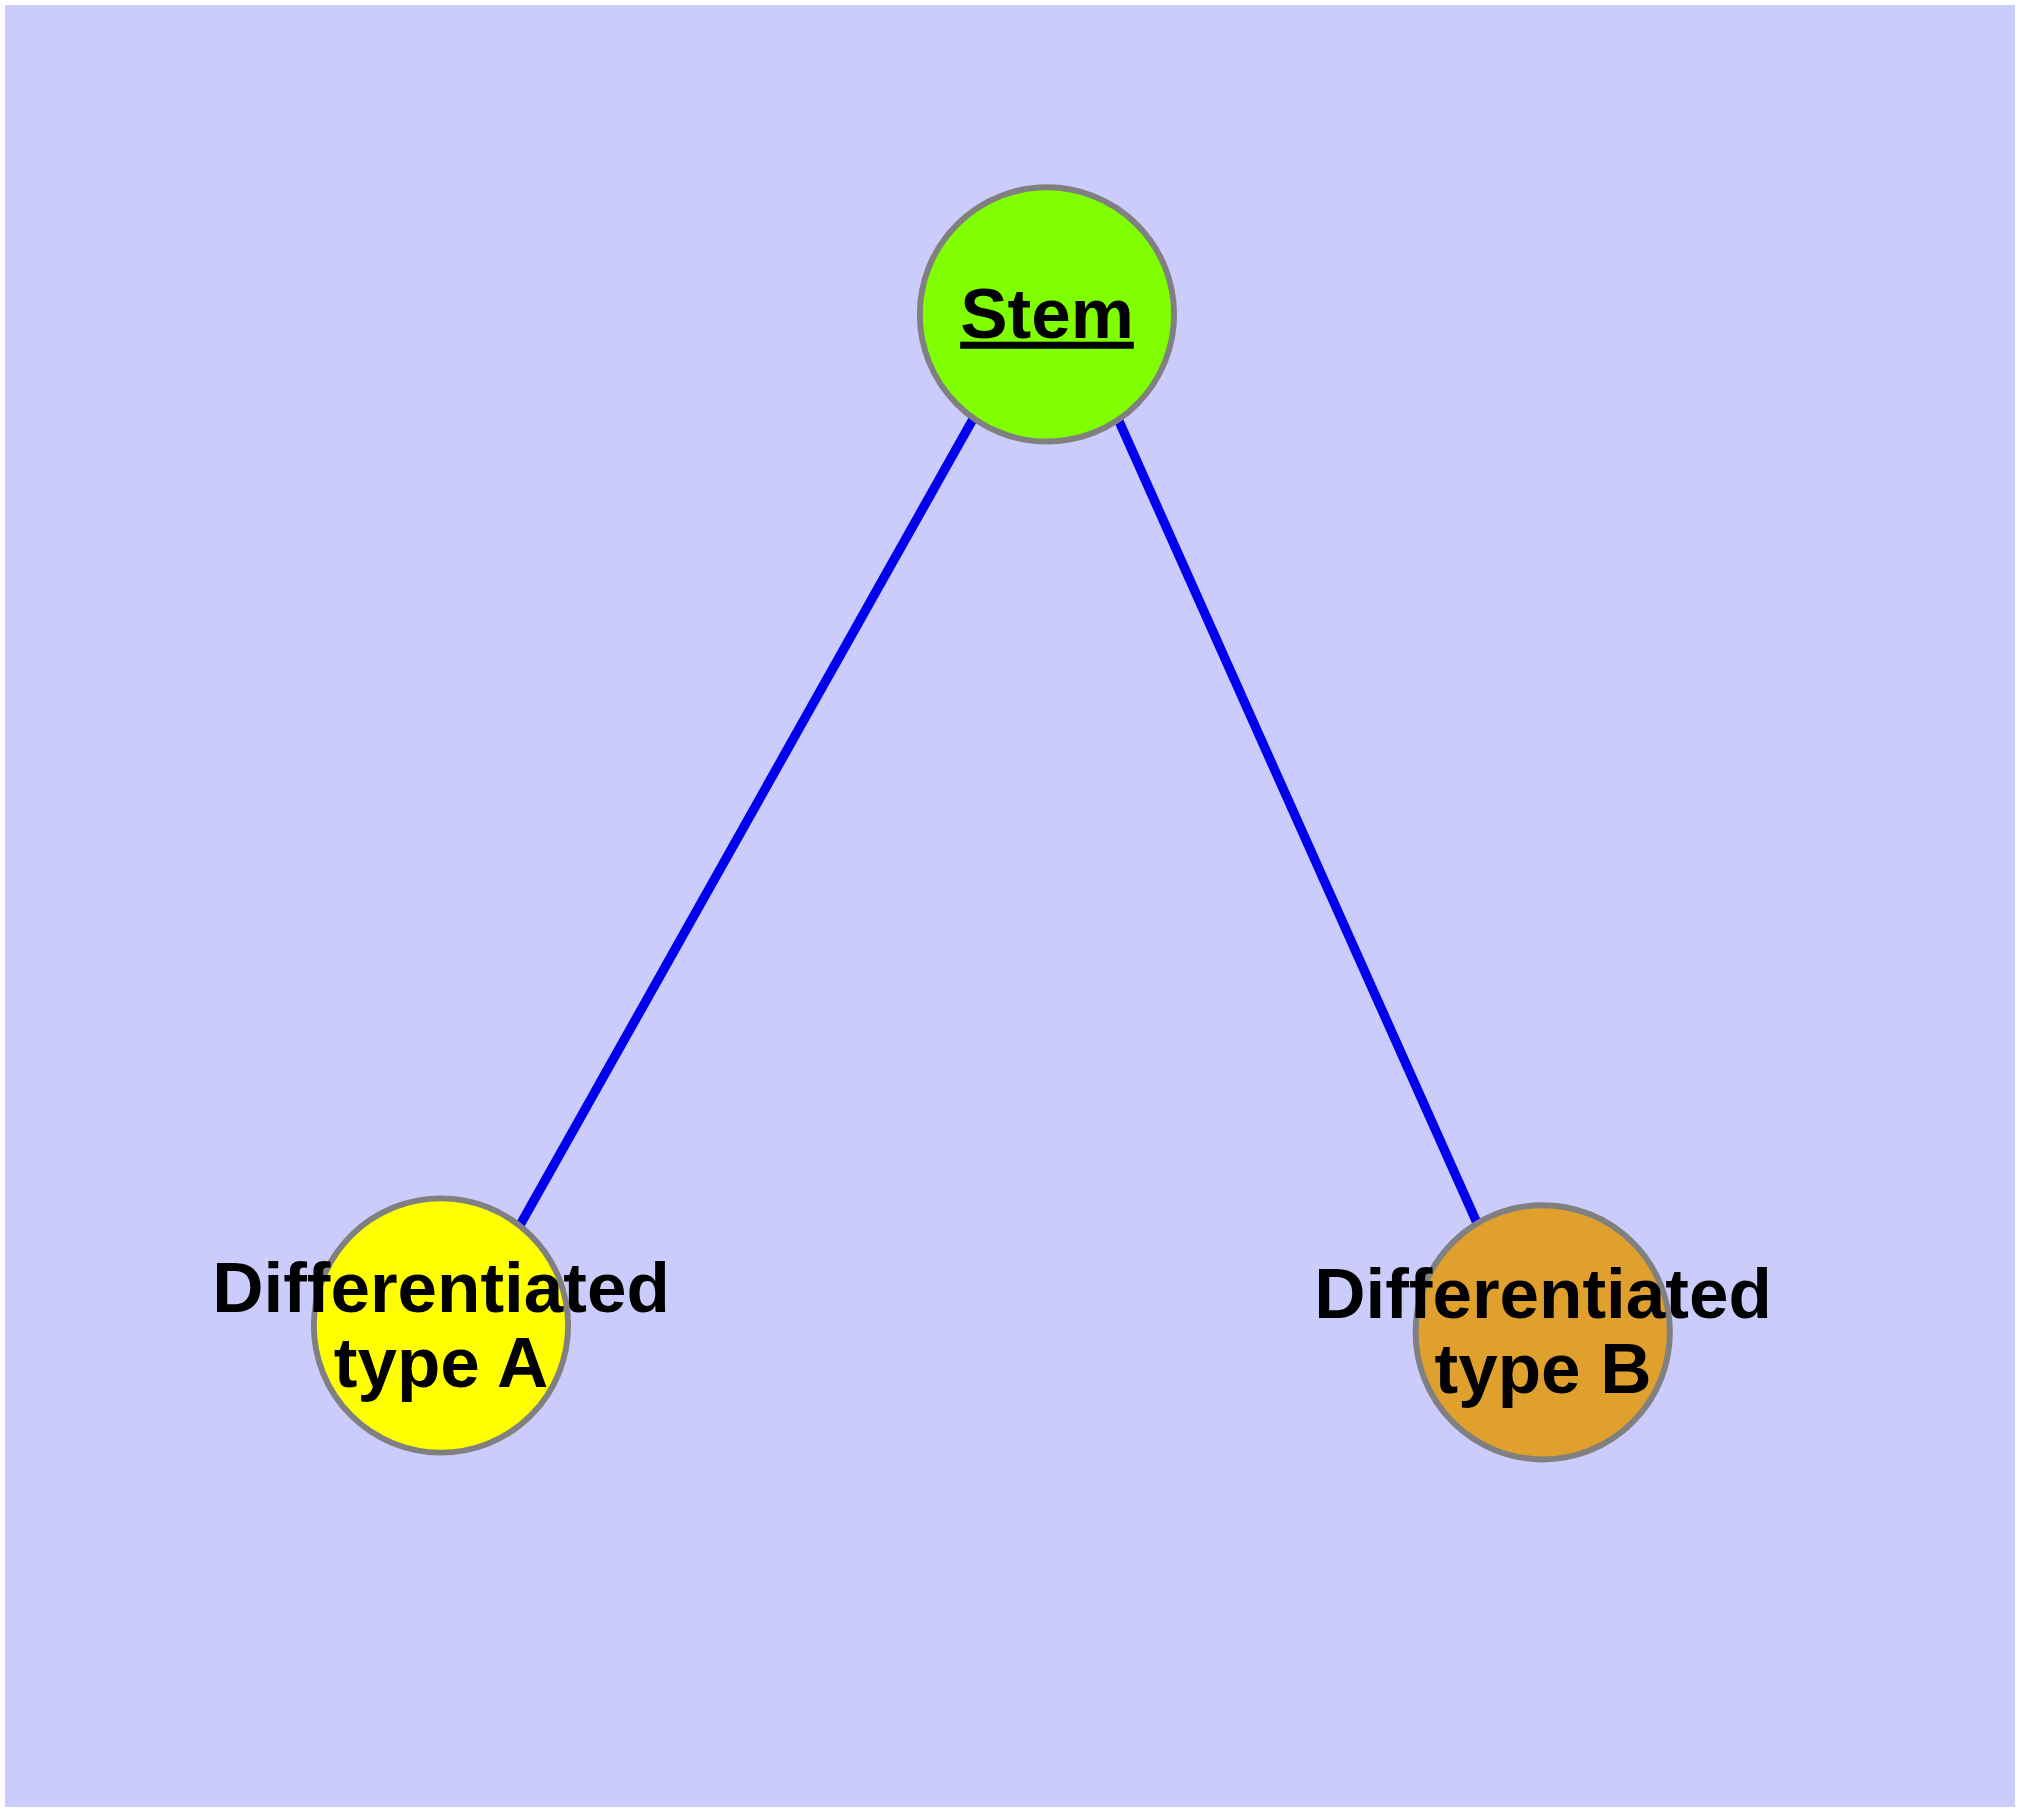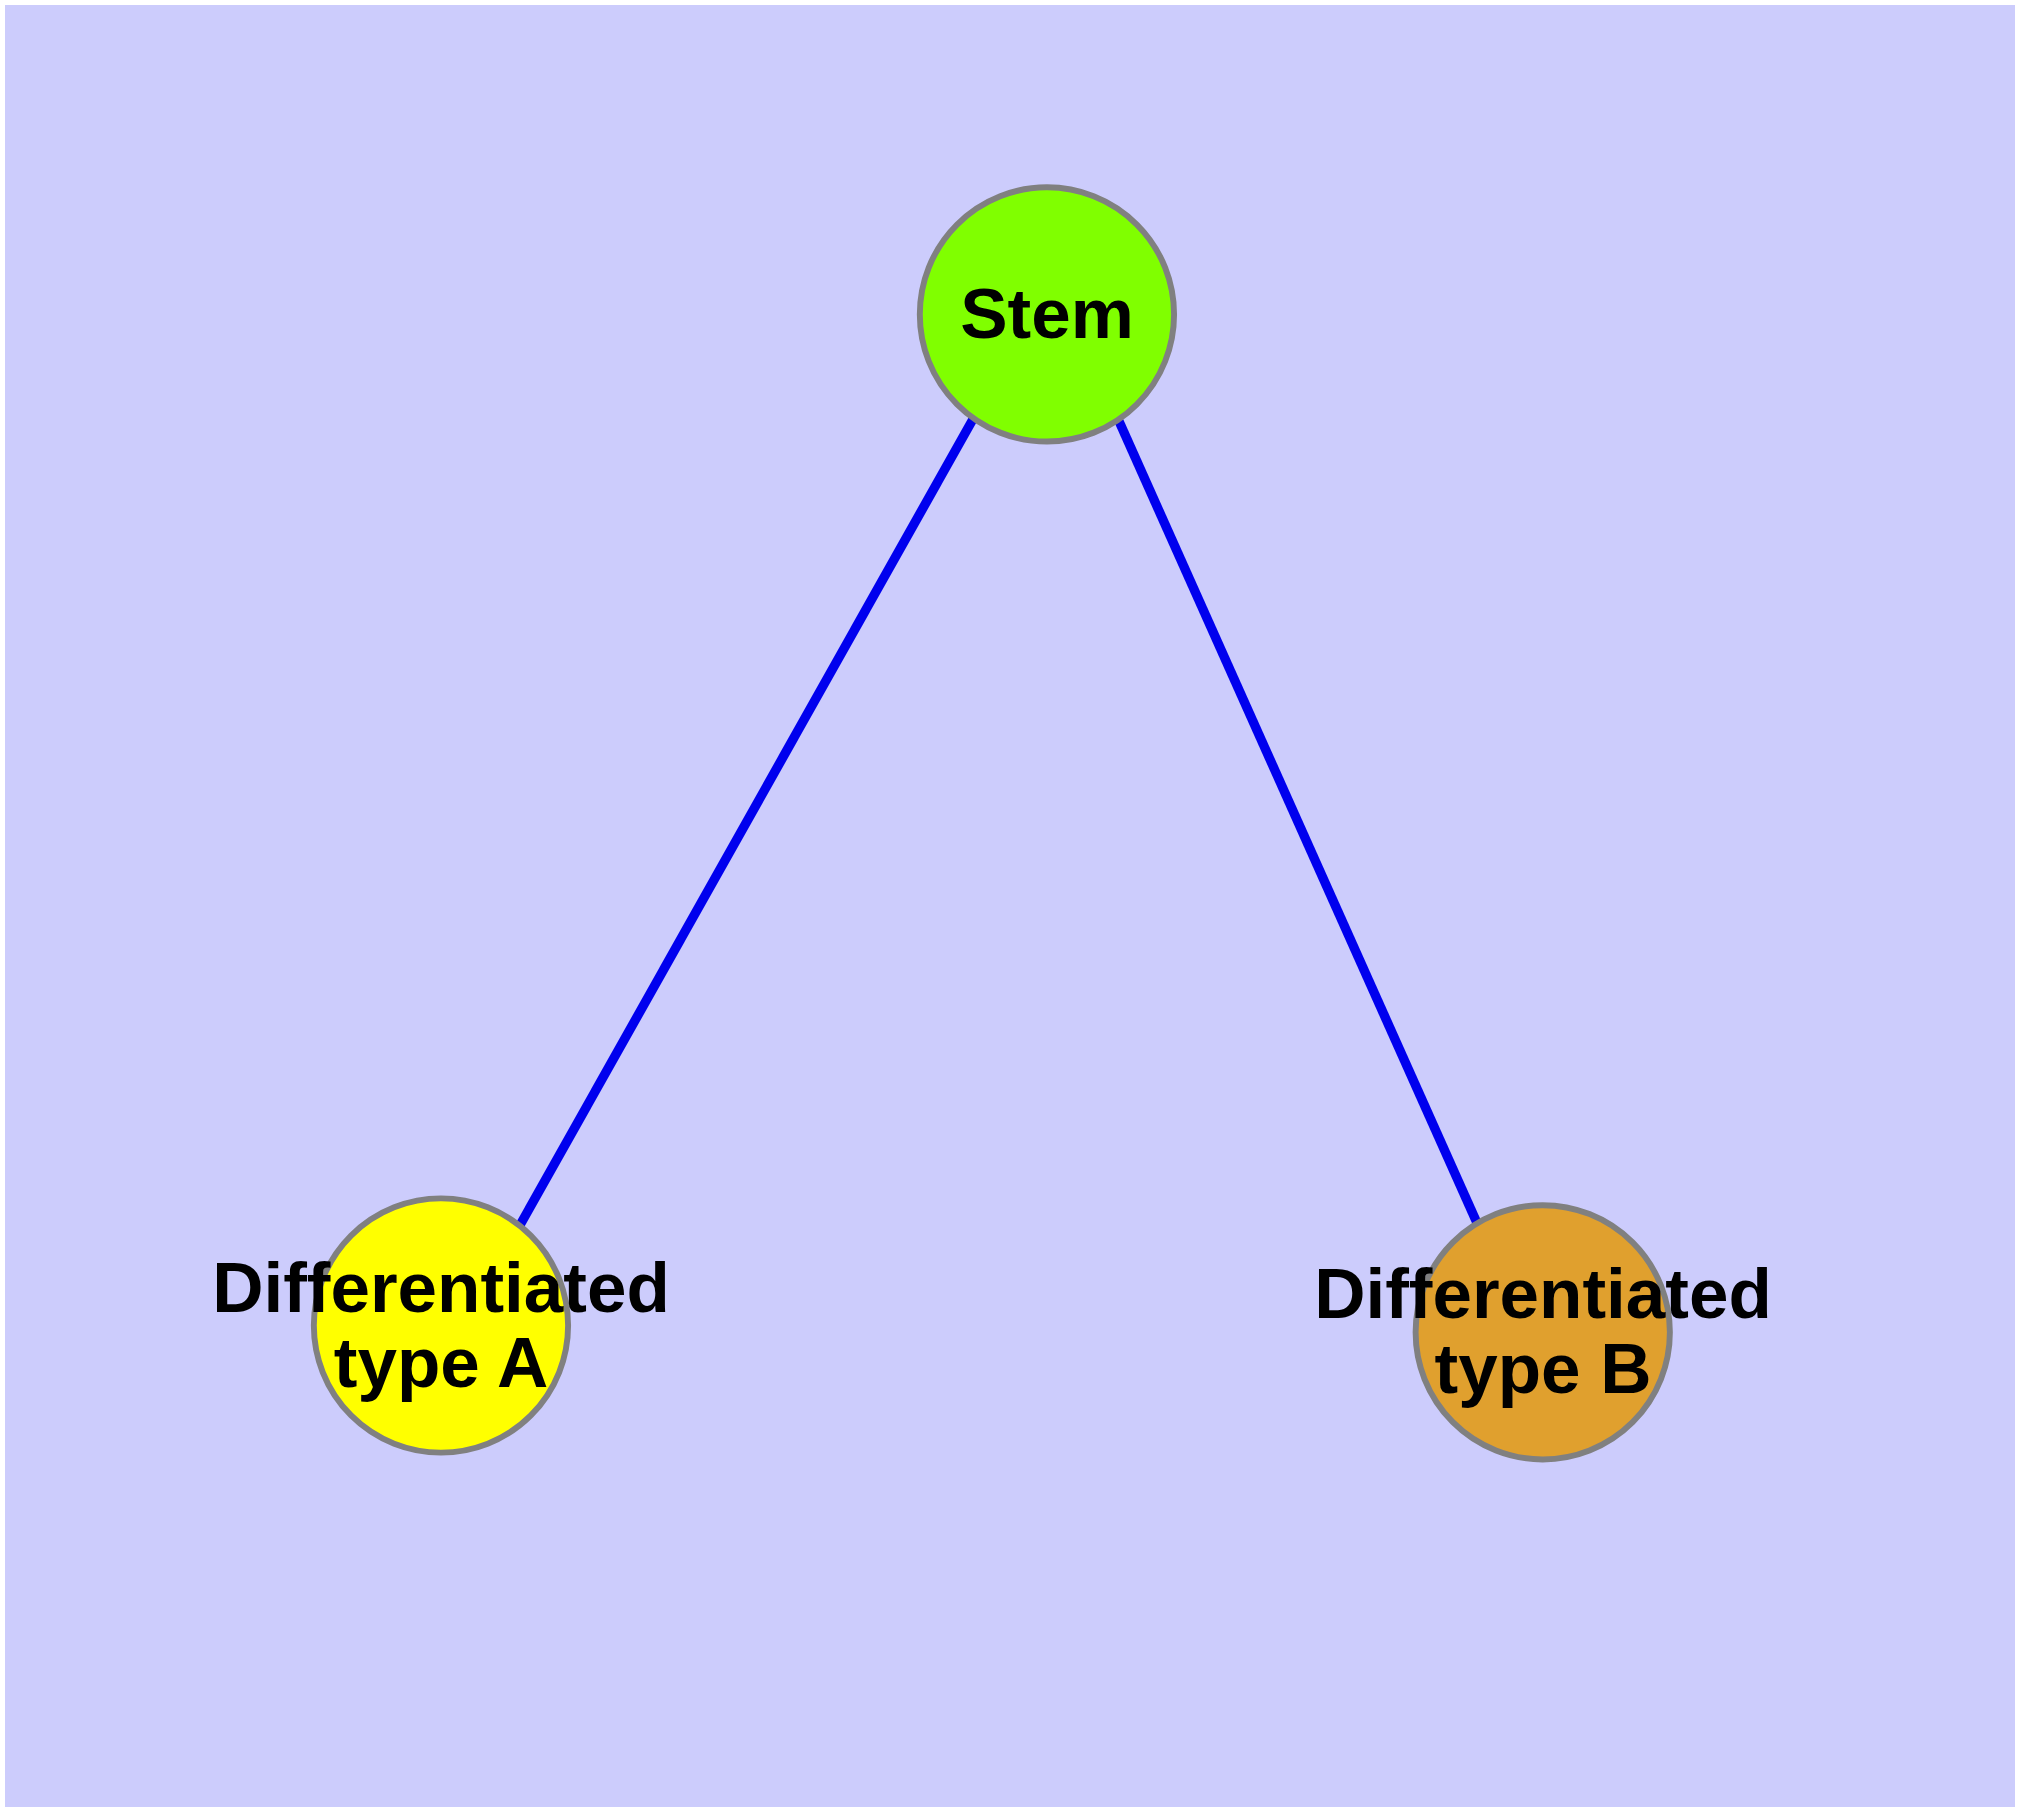--- a/index.html
+++ b/index.html
@@ -67,21 +67,21 @@
         <line class="edge-line" x1="1320" y1="497" x2="1742" y2="1442" stroke="#0000ee"></line>
       </g>
     <g id="nodes-layer">
         <circle class="node-circle" cx="1235" cy="371" r="150" fill="#80ff00" stroke="#808080"></circle>
         <circle class="node-circle" cx="520" cy="1564" r="150" fill="#ffff00" stroke="#808080"></circle>
         <circle class="node-circle" cx="1820" cy="1572" r="150" fill="#e0a02e" stroke="#808080"></circle>
       </g>
   </svg>
 
   <div id="labels-layer">
-      <div class="node-label" style="left: 1047px; top: 314px;">Stem</div>
+      <div class="node-label" style="left: 1047px; top: 314px; text-decoration: underline;">Stem</div>
       <div class="node-label" style="left: 441px; top: 1326px;">Differentiated
 type A</div>
       <div class="node-label" style="left: 1543px; top: 1332px;">Differentiated
 type B</div>
     </div>
 
 </div>
 
 
 </body></html>

